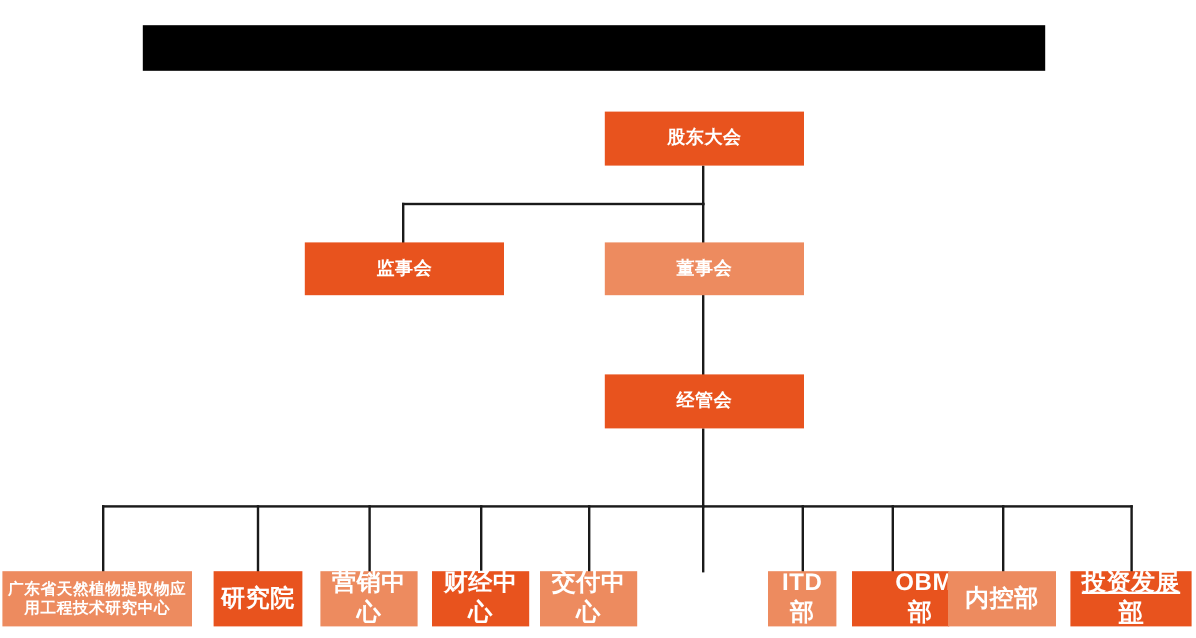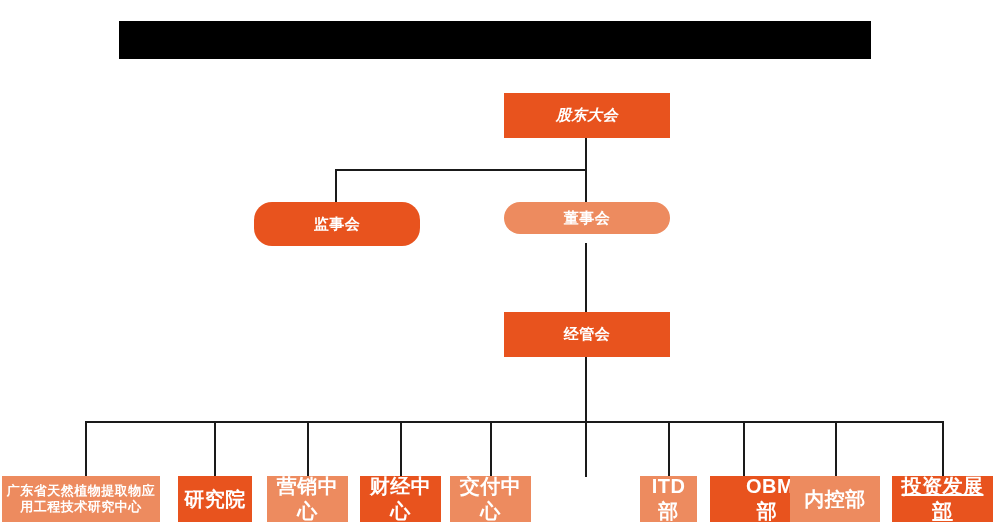--- a/index.html
+++ b/index.html
@@ -50,22 +50,22 @@
   }
   .node.dark  { background: #e8531e; }
   .node.light { background: #ed8b5f; }
 
   .node-label {
     display: block;
     width: 100%;
     line-height: 1.25;
   }
 
-  .lvl1 { font-size: 15px; font-style: italic; }
-  .lvl2 { font-size: 15px; border-radius: 18px; }
+  .lvl1 { font-size: 15px; }
+  .lvl2 { font-size: 15px; }
   .lvl3 { font-size: 15px; justify-content: center; }
   .leaf { font-size: 20px; }
   .leaf.two-line { font-size: 13px; font-weight: bold; line-height: 1.4; }
 
   
   .conn {
     position: absolute;
     background: #1a1a1a;
     z-index: 1;
   }
@@ -105,21 +105,21 @@
   <div class="conn v" style="left:942px; top:421px; height:56px;"></div>
 
   <div class="node dark lvl1" style="left:504px; top:93px; width:166px; height:45px;">
     <span class="node-label">股东大会</span>
   </div>
 
   <div class="node dark lvl2" style="left:254px; top:202px; width:166px; height:44px;">
     <span class="node-label">监事会</span>
   </div>
 
-  <div class="node light lvl2" style="left:504px; top:202px; width:166px; height:32px;">
+  <div class="node light lvl2" style="left:504px; top:202px; width:166px; height:44px;">
     <span class="node-label">董事会</span>
   </div>
 
   <div class="node dark lvl3" style="left:504px; top:312px; width:166px; height:45px;">
     <span class="node-label">经管会</span>
   </div>
 
   <div class="node light leaf two-line" style="left:2px; top:476px; width:158px; height:46px; flex-direction:column;">
     <span class="node-label">广东省天然植物提取物应</span>
     <span class="node-label">用工程技术研究中心</span>

